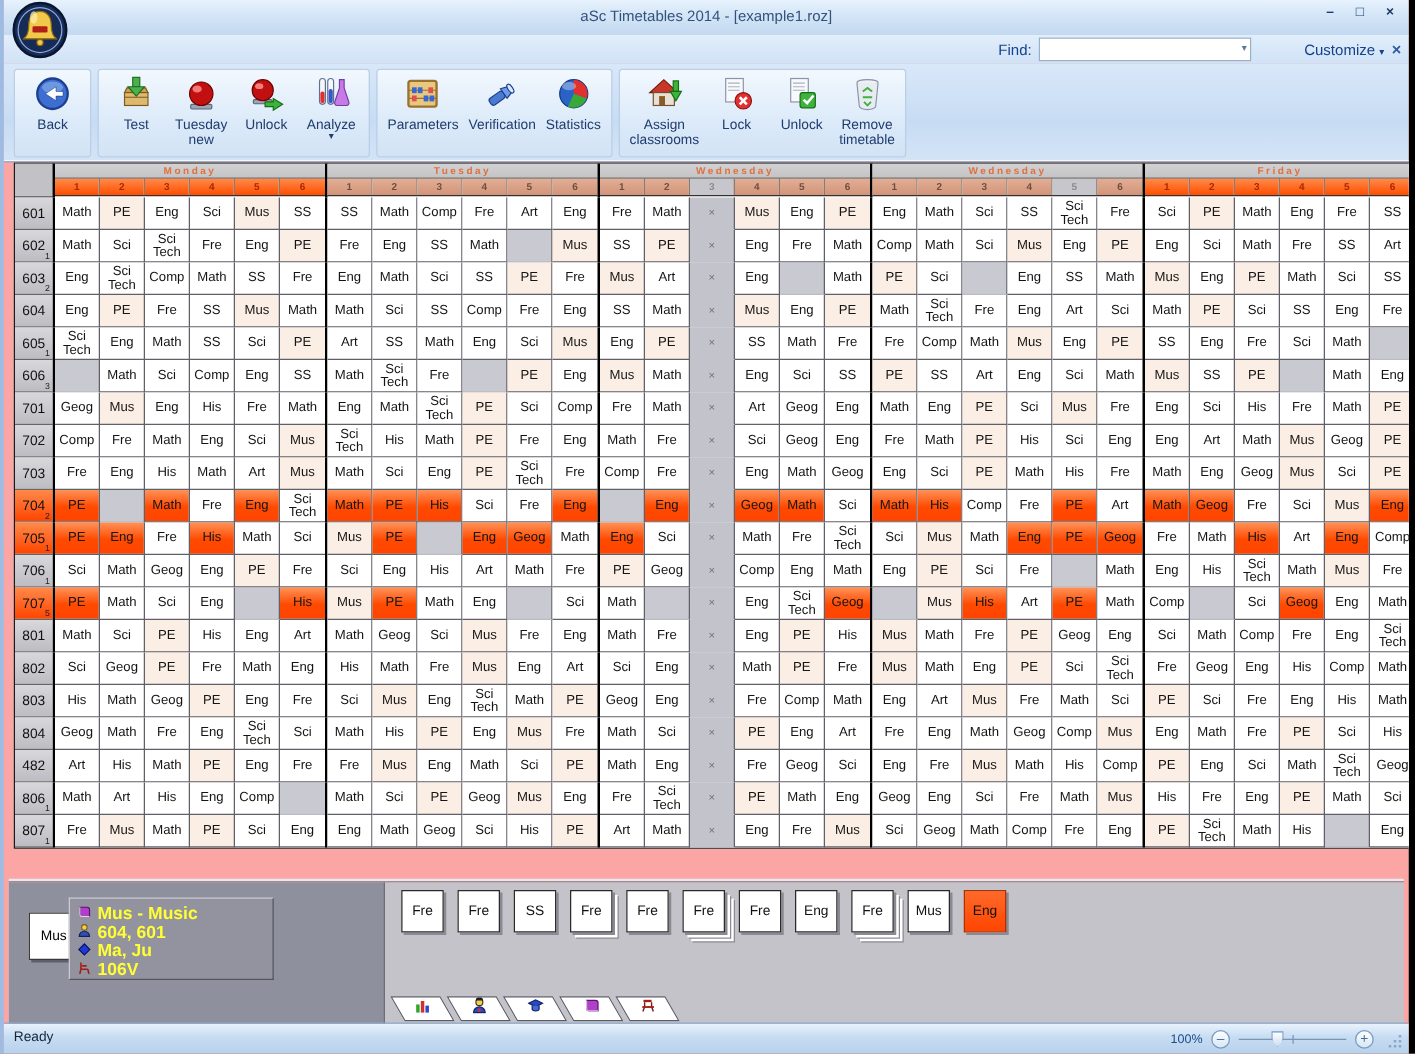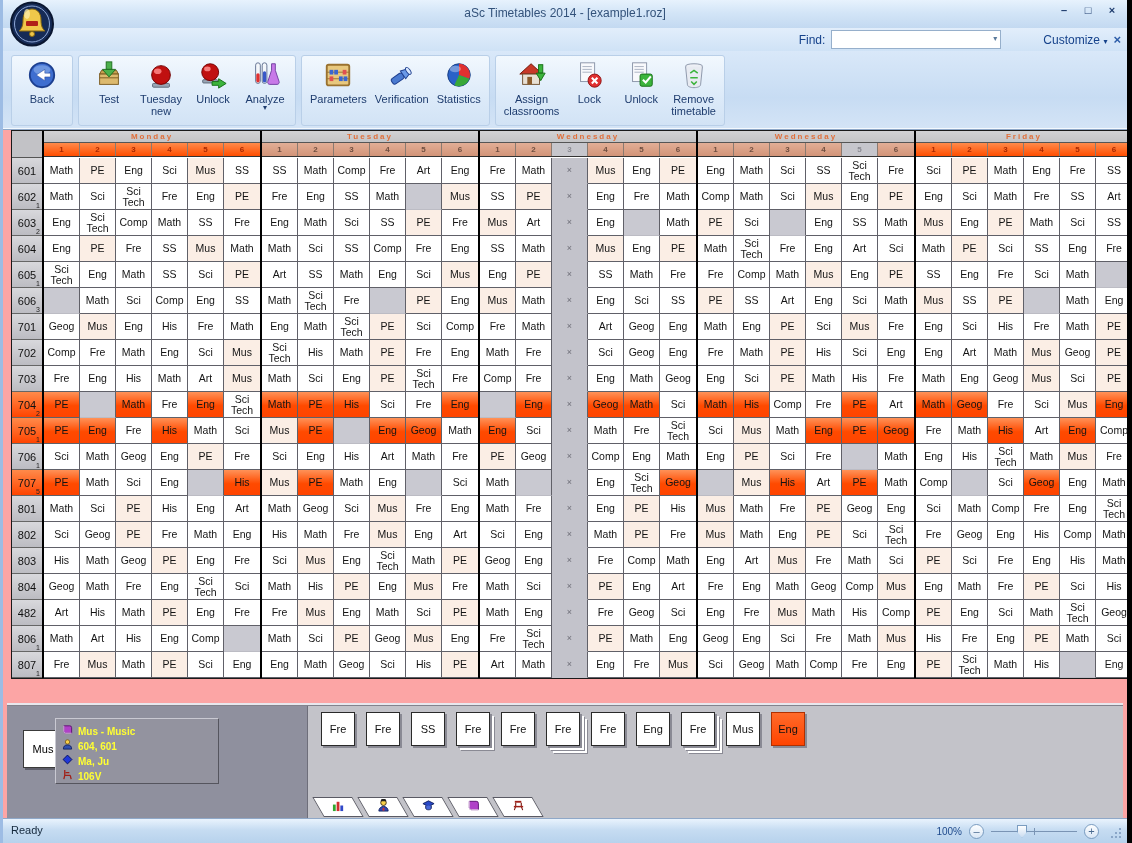--- a/index.html
+++ b/index.html
@@ -72,21 +72,21 @@
   
   .bottompanel{position:absolute;left:4px;right:4px;top:705px;height:114px;display:flex;
     border-top:1px solid #83838D;box-shadow:0 -2px 0 #E8E8EE;}
   .leftpane{width:300px;background:#8F909E;position:relative;border-right:1px solid #6E6E7A;}
   .muscard{position:absolute;left:16px;top:24px;width:38px;height:36px;background:#fff;
     border:1px solid #3A3A3A;display:flex;align-items:center;justify-content:center;font-size:11px;
     box-shadow:2px 2px 0 #5F5F6B;cursor:default;}
   .tooltip{position:absolute;left:48px;top:12px;width:164px;height:66px;background:#93939F;
     border-top:1px solid #C9C9D2;border-left:1px solid #C9C9D2;border-right:1px solid #55555E;
     border-bottom:1px solid #55555E;padding:3px 6px;box-sizing:border-box;}
-  .tline{display:flex;align-items:flex-end;gap:5px;height:15px;color:#FFFF33;font-size:10px;font-weight:bold;}
+  .tline{display:flex;align-items:center;gap:5px;height:15px;color:#FFFF33;font-size:14px;font-weight:bold;}
   .rightpane{flex:1;position:relative;background:#C3C3C9;}
   .cards{position:absolute;left:13px;top:6px;display:flex;gap:11px;}
   .ccard{width:34px;height:34px;box-sizing:border-box;background:#fff;border:1px solid #2A2A2A;
     display:flex;align-items:center;justify-content:center;font-size:11px;color:#111;
     box-shadow:2px 2px 0 #8A8A94;cursor:default;}
   .ccard.st1{box-shadow:2px 2px 0 #8A8A94,4px 4px 0 #fff,5px 5px 0 #8A8A94;}
   .ccard.st2{box-shadow:2px 2px 0 #8A8A94,4px 4px 0 #fff,5px 5px 0 #8A8A94,7px 7px 0 #fff,8px 8px 0 #8A8A94;}
   .ccard.sel{background:linear-gradient(#FF6A2A,#FF4400);border-color:#B03000;}
   .tabstrip{position:absolute;left:10px;bottom:3px;display:flex;}
   .ptab{width:38px;height:18px;background:#fff;border:1px solid #5A5A64;transform:skewX(30deg);

